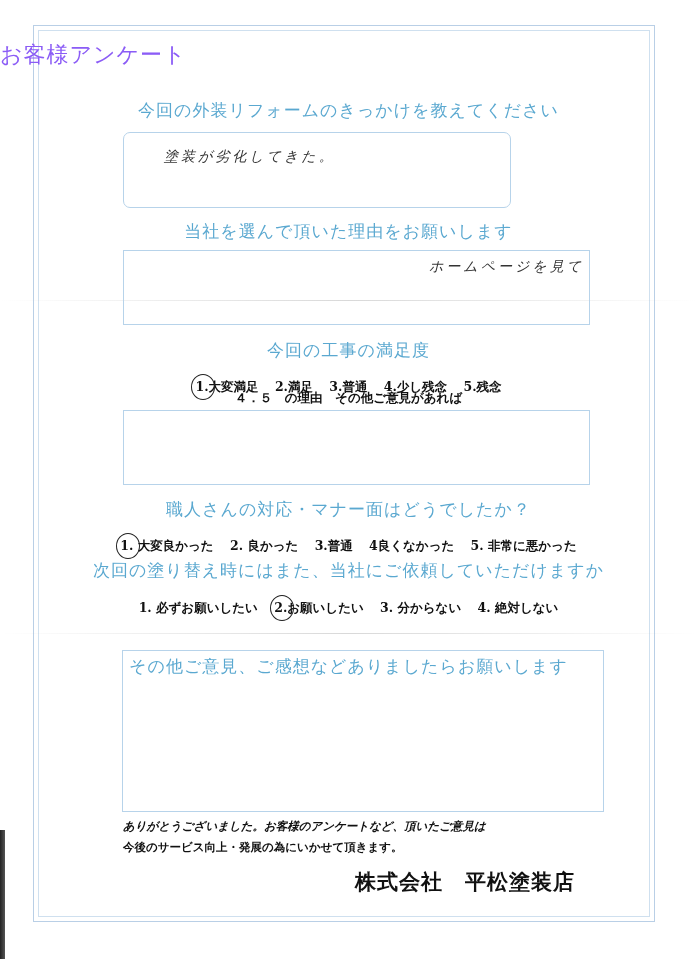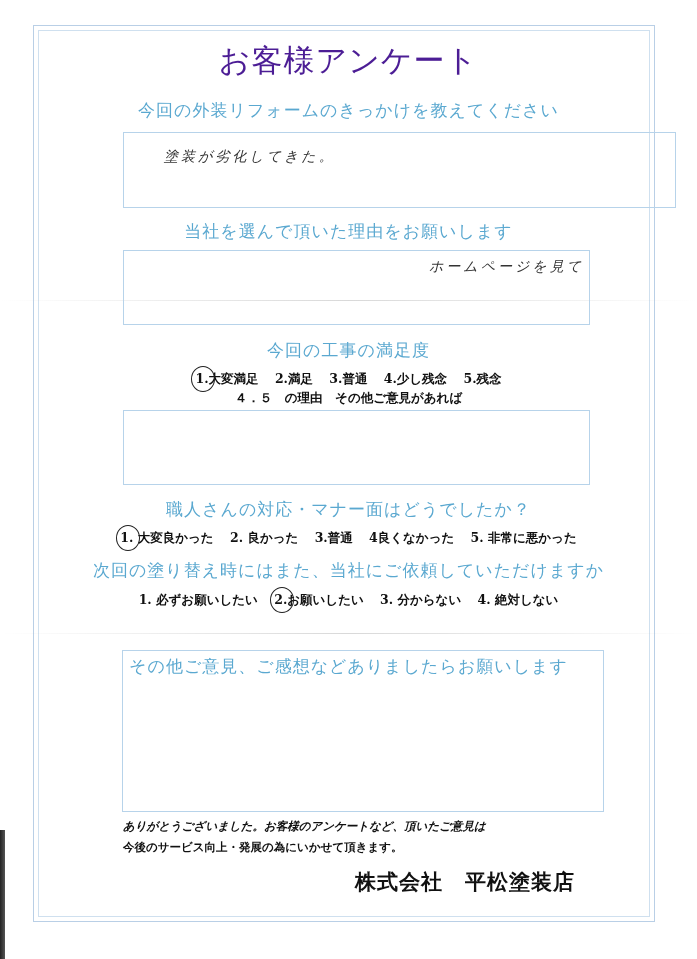--- a/index.html
+++ b/index.html
@@ -19,39 +19,39 @@
   }
   .frame-inner {
     position:absolute; left:38px; top:30px; width:612px; height:887px;
     border:1.5px solid #cfe0ef; box-sizing:border-box;
   }
   .crease {
     position:absolute; left:0; width:697px; height:1px;
     background:linear-gradient(to right,rgba(180,180,180,0),rgba(170,170,170,.45),rgba(180,180,180,0));
   }
   .title {
-    position:absolute; left:0; width:697px; top:40px; text-align:center;
-    font-size:31px; letter-spacing:1px; font-weight:normal; color:#4c1d95;
+    position:absolute; left:0; width:697px; top:40px; text-align:left;
+    font-size:22px; letter-spacing:1px; font-weight:normal; color:#8b5cf6;
   }
   .q-heading {
     position:absolute; left:0; width:697px; text-align:center;
     font-size:17px; color:#5aa8d0; letter-spacing:1px;
   }
   .answer-box {
     position:absolute; border:1.5px solid #b7d3ea; box-sizing:border-box; background:transparent;
   }
   .handwriting {
     position:absolute; font-family:"DejaVu Sans","Liberation Sans",sans-serif;
     font-size:14px; color:#333; font-style:italic; letter-spacing:3px; white-space:nowrap;
   }
   .options {
     position:absolute; left:0; width:697px; text-align:center;
     font-size:12.5px; font-weight:bold; color:#111; white-space:nowrap;
   }
-  .opt { margin:0 6px; display:inline-block; position:relative; }
+  .opt { margin:8px 6px; display:inline-block; position:relative; }
   .opt.circled::before {
     content:""; position:absolute; left:-4px; top:-5px; width:22px; height:24px;
     border:1.3px solid #222; border-radius:50%;
   }
   .thanks {
     position:absolute; left:123px; font-size:11.5px; font-weight:bold; color:#111; white-space:nowrap;
   }
   .company {
     position:absolute; left:355px; top:868px; font-family:"DejaVu Sans","Liberation Sans",sans-serif;
     font-size:21px; font-weight:bold; color:#111; letter-spacing:1px; white-space:nowrap;
@@ -63,21 +63,21 @@
 
 <div class="scan-edge"></div>
 <div class="frame-outer"></div>
 <div class="frame-inner"></div>
 <div class="crease" style="top:300px;"></div>
 <div class="crease" style="top:633px;"></div>
 
 <div class="title">お客様アンケート</div>
 
 <div class="q-heading" style="top:99px;">今回の外装リフォームのきっかけを教えてください</div>
-<div class="answer-box" style="left:123px;top:132px;width:553px;height:76px;">
+<div class="answer-box" style="left:123px;top:132px;width:388px;height:76px;border-radius:7px;">
   <span class="handwriting" style="left:40px;top:15px;">塗装が劣化してきた。</span>
 </div>
 
 <div class="q-heading" style="top:220px;">当社を選んで頂いた理由をお願いします</div>
 <div class="answer-box" style="left:123px;top:250px;width:467px;height:75px;">
   <span class="handwriting" style="left:305px;top:7px;">ホームページを見て</span>
 </div>
 
 <div class="q-heading" style="top:339px;">今回の工事の満足度</div>
 <div class="options" style="top:371px;">

